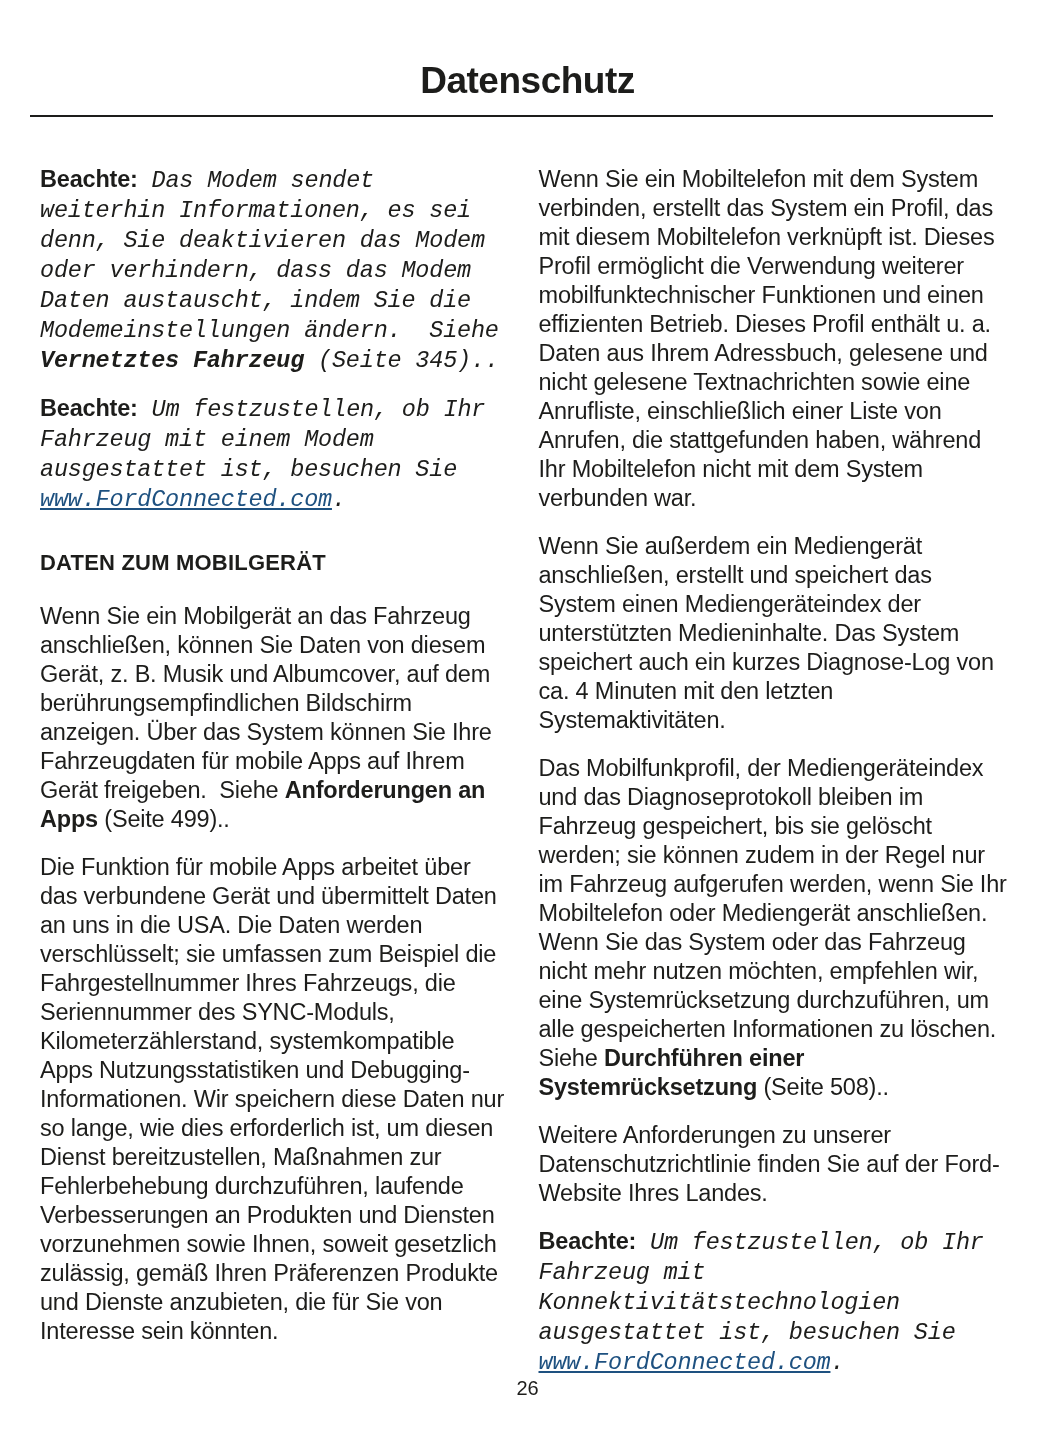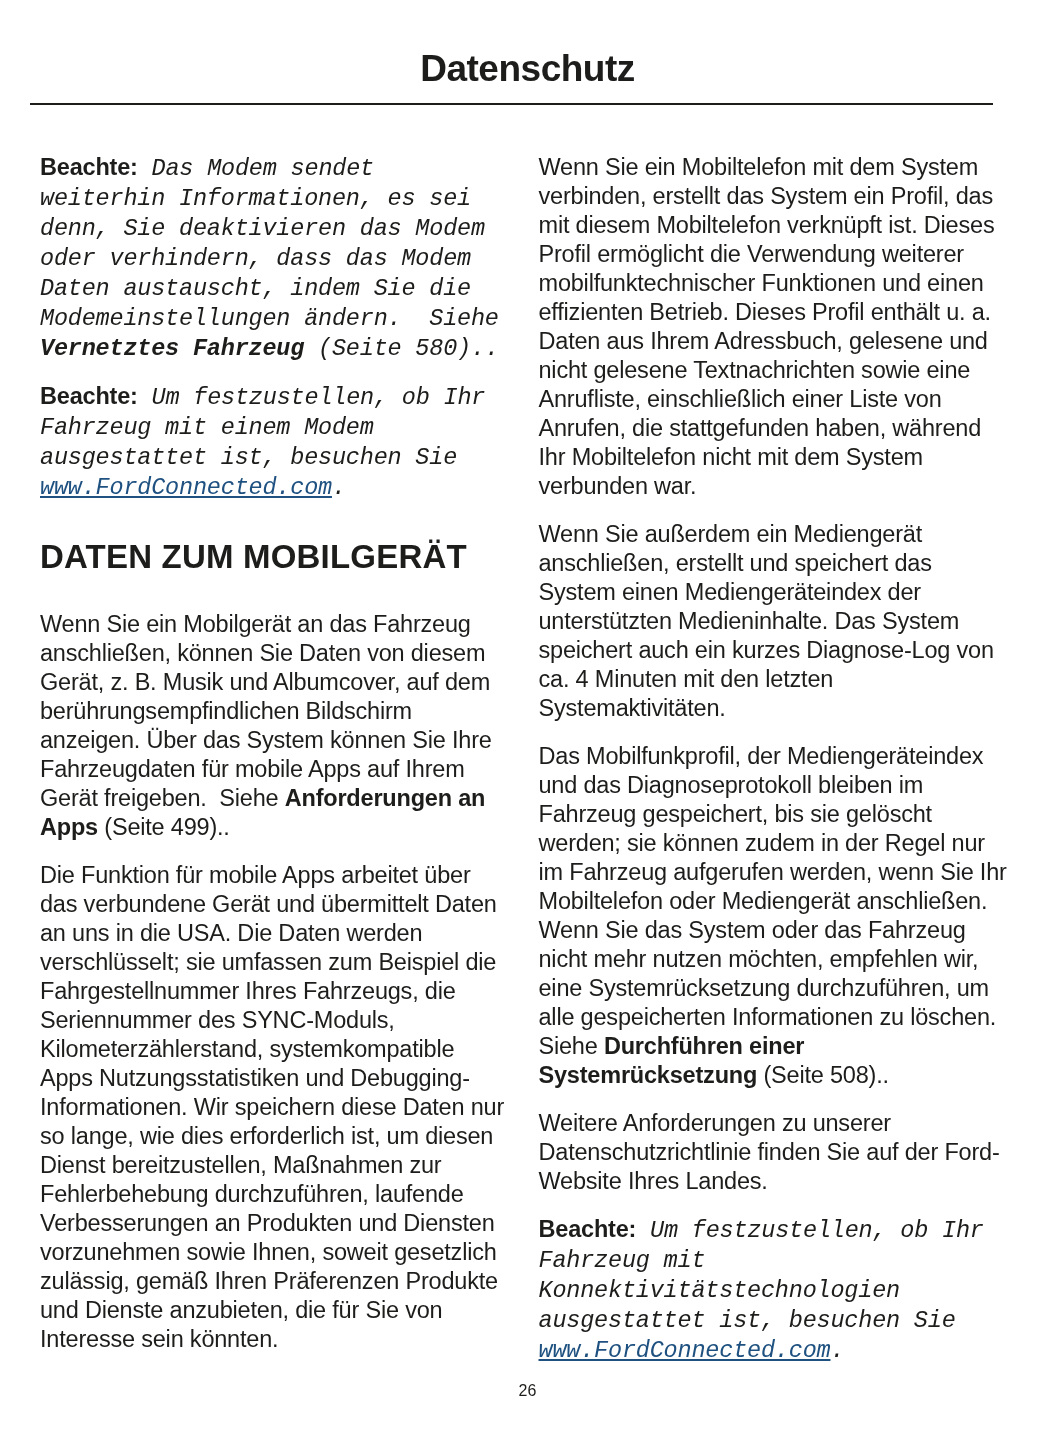--- a/index.html
+++ b/index.html
@@ -6,21 +6,21 @@
   .page {
     position: relative;
     width: 1055px;
     height: 1448px;
     background: #ffffff;
     font-family: "Liberation Sans", sans-serif;
     color: var(--text-color, #1d1d1b);
     overflow: hidden;
   }
   .page-title {
-    margin: 0;
+    margin: 12px;
     padding-top: 48px;
     text-align: center;
     font-size: 37px;
     font-weight: bold;
     letter-spacing: -0.5px;
     color: var(--text-color, #1d1d1b);
   }
   .rule {
     height: 2px;
     background: var(--rule-color, #1d1d1b);
@@ -32,51 +32,51 @@
     padding: 48px 48px 0 40px;
   }
   .col { flex: 1; min-width: 0; }
   .para {
     margin: 0 0 19px 0;
     font-size: 23.5px;
     line-height: 29px;
     letter-spacing: -0.2px;
   }
   .section-heading {
-    margin: 36px 0 34px 0;
-    font-size: 33px;
+    margin: 36px 0 26px 0;
+    font-size: 22px;
     font-weight: bold;
     letter-spacing: 0.2px;
     color: var(--text-color, #1d1d1b);
   }
   .bold { font-weight: bold; }
   .italic { font-style: italic; font-family: Liberation Mono, monospace; }
   a.link {
     color: var(--link-color, #1e5180);
     text-decoration: underline;
     cursor: pointer;
   }
   .page-number {
     position: absolute;
     left: 0; right: 0;
     bottom: 48px;
     text-align: center;
-    font-size: 16px;
+    font-size: 20px;
     color: var(--text-color, #1d1d1b);
   }
 </style>
 </head>
 <body>
 
 <div class="page">
   <h1 class="page-title">Datenschutz</h1>
   <div class="rule"></div>
   <div class="columns">
     <div class="col">
-        <p class="para note"><span class="bold">Beachte:</span><span class="italic"> Das Modem sendet weiterhin Informationen, es sei denn, Sie deaktivieren das Modem oder verhindern, dass das Modem Daten austauscht, indem Sie die Modemeinstellungen ändern.&nbsp; Siehe </span><span class="bold italic">Vernetztes Fahrzeug</span><span class="italic"> (Seite 580)..</span></p>
+        <p class="para note"><span class="bold">Beachte:</span><span class="italic"> Das Modem sendet weiterhin Informationen, es sei denn, Sie deaktivieren das Modem oder verhindern, dass das Modem Daten austauscht, indem Sie die Modemeinstellungen ändern.&nbsp; Siehe </span><span class="bold italic">Vernetztes Fahrzeug</span><span class="italic"> (Seite 345)..</span></p>
         <p class="para note"><span class="bold">Beachte:</span><span class="italic"> Um festzustellen, ob Ihr Fahrzeug mit einem Modem ausgestattet ist, besuchen Sie </span><a class="link italic" href="#">www.FordConnected.com</a><span class="italic">.</span></p>
         <h2 class="section-heading">DATEN ZUM MOBILGERÄT</h2>
         <p class="para body"><span>Wenn Sie ein Mobilgerät an das Fahrzeug anschließen, können Sie Daten von diesem Gerät, z. B. Musik und Albumcover, auf dem berührungsempfindlichen Bildschirm anzeigen. Über das System können Sie Ihre Fahrzeugdaten für mobile Apps auf Ihrem Gerät freigeben.&nbsp; Siehe </span><span class="bold">Anforderungen an Apps</span><span> (Seite 499)..</span></p>
         <p class="para body"><span>Die Funktion für mobile Apps arbeitet über das verbundene Gerät und übermittelt Daten an uns in die USA. Die Daten werden verschlüsselt; sie umfassen zum Beispiel die Fahrgestellnummer Ihres Fahrzeugs, die Seriennummer des SYNC-Moduls, Kilometerzählerstand, systemkompatible Apps Nutzungsstatistiken und Debugging-Informationen. Wir speichern diese Daten nur so lange, wie dies erforderlich ist, um diesen Dienst bereitzustellen, Maßnahmen zur Fehlerbehebung durchzuführen, laufende Verbesserungen an Produkten und Diensten vorzunehmen sowie Ihnen, soweit gesetzlich zulässig, gemäß Ihren Präferenzen Produkte und Dienste anzubieten, die für Sie von Interesse sein könnten.</span></p>
       </div>
     <div class="col">
         <p class="para body"><span>Wenn Sie ein Mobiltelefon mit dem System verbinden, erstellt das System ein Profil, das mit diesem Mobiltelefon verknüpft ist. Dieses Profil ermöglicht die Verwendung weiterer mobilfunktechnischer Funktionen und einen effizienten Betrieb. Dieses Profil enthält u. a. Daten aus Ihrem Adressbuch, gelesene und nicht gelesene Textnachrichten sowie eine Anrufliste, einschließlich einer Liste von Anrufen, die stattgefunden haben, während Ihr Mobiltelefon nicht mit dem System verbunden war.</span></p>
         <p class="para body"><span>Wenn Sie außerdem ein Mediengerät anschließen, erstellt und speichert das System einen Mediengeräteindex der unterstützten Medieninhalte. Das System speichert auch ein kurzes Diagnose-Log von ca. 4 Minuten mit den letzten Systemaktivitäten.</span></p>
         <p class="para body"><span>Das Mobilfunkprofil, der Mediengeräteindex und das Diagnoseprotokoll bleiben im Fahrzeug gespeichert, bis sie gelöscht werden; sie können zudem in der Regel nur im Fahrzeug aufgerufen werden, wenn Sie Ihr Mobiltelefon oder Mediengerät anschließen. Wenn Sie das System oder das Fahrzeug nicht mehr nutzen möchten, empfehlen wir, eine Systemrücksetzung durchzuführen, um alle gespeicherten Informationen zu löschen.&nbsp; Siehe </span><span class="bold">Durchführen einer Systemrücksetzung</span><span> (Seite 508)..</span></p>
         <p class="para body"><span>Weitere Anforderungen zu unserer Datenschutzrichtlinie finden Sie auf der Ford-Website Ihres Landes.</span></p>

